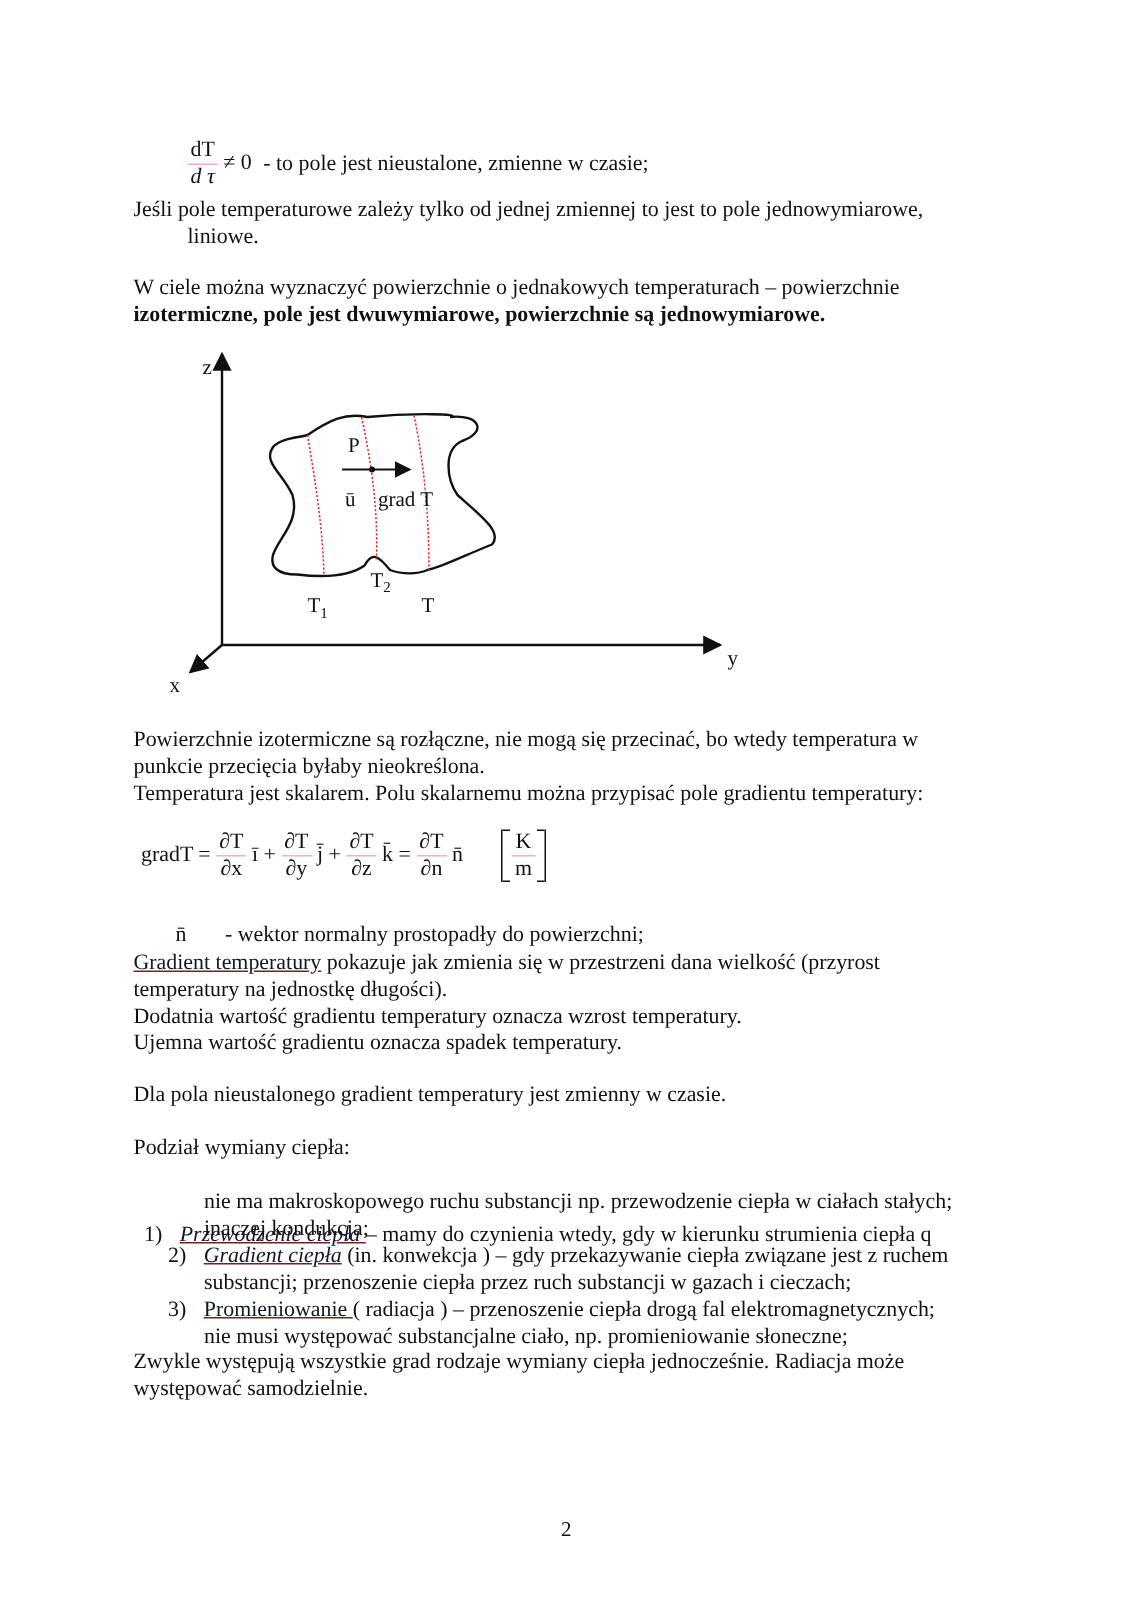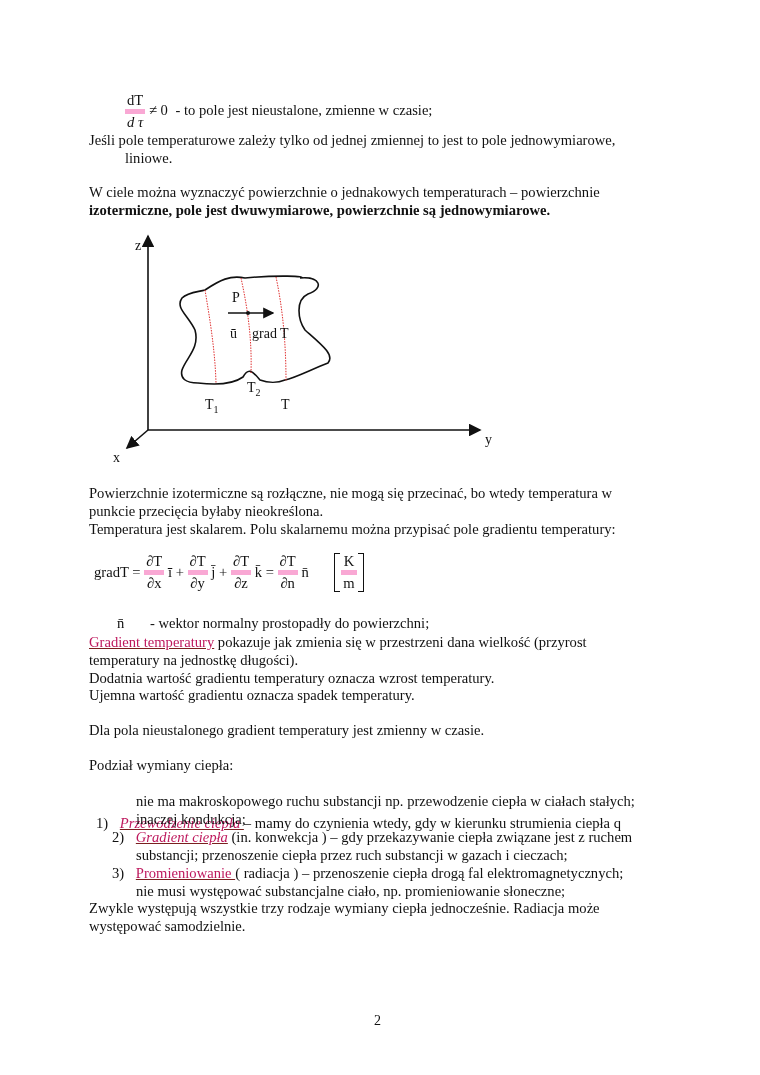--- a/index.html
+++ b/index.html
@@ -1,23 +1,23 @@
 <!DOCTYPE html>
 <html><head>
 <meta charset="utf-8">
 <style>
   html, body { margin: 0; padding: 0; background: #ffffff; }
   body { width: 760px; height: 1075px; position: relative; overflow: hidden;
          font-family: "Liberation Serif", "DejaVu Serif", serif; color: #111; font-size: 14.6px; }
   .abs { position: absolute; }
   .line { position: absolute; left: 89px; white-space: nowrap; line-height: 18px; }
   .frac { display: inline-block; vertical-align: middle; text-align: center; line-height: 17px; }
-  .frac .num { display: block; border-bottom: 5px solid #f9a8d4; padding: 0 2px; }
+  .frac .num { display: block; border-bottom: 1px solid #f9a8d4; padding: 0 2px; }
   .frac .den { display: block; padding: 0 2px; }
-  .link { color: #be185d; text-decoration: underline; text-decoration-color: #7a1f1f; }
+  .link { color: #0f172a; text-decoration: underline; text-decoration-color: #7a1f1f; }
   .italic { font-style: italic; }
   .bracket { display: inline-block; vertical-align: middle; border-left: 1px solid #111; border-right: 1px solid #111;
              padding: 0 6px; position: relative; }
   .bracket::before, .bracket::after { content: ""; position: absolute; top: 0; bottom: 0; width: 5px;
              border-top: 1px solid #111; border-bottom: 1px solid #111; }
   .bracket::before { left: 0; }
   .bracket::after { right: 0; }
   .diagram-label { position: absolute; font-size: 14px; }
   sub { font-size: 10px; }
   .page-num { position: absolute; left: 374px; top: 1013px; font-size: 14px; }
@@ -125,16 +125,16 @@
   <span style="margin-left:8px;" class="link italic">Gradient ciepła</span><span> (in. konwekcja ) – gdy przekazywanie ciepła związane jest z ruchem</span>
 </div>
 <div class="line" style="left:136px; top:846px;">substancji; przenoszenie ciepła przez ruch substancji w gazach i cieczach;</div>
 
 <div class="line" style="left:112px; top:864px;">
   <span>3)</span>
   <span style="margin-left:8px;" class="link">Promieniowanie </span><span>( radiacja ) – przenoszenie ciepła drogą fal elektromagnetycznych;</span>
 </div>
 <div class="line" style="left:136px; top:882px;">nie musi występować substancjalne ciało, np. promieniowanie słoneczne;</div>
 
-<div class="line" style="top:899px;">Zwykle występują wszystkie trzy rodzaje wymiany ciepła jednocześnie. Radiacja może</div>
+<div class="line" style="top:899px;">Zwykle występują wszystkie grad rodzaje wymiany ciepła jednocześnie. Radiacja może</div>
 <div class="line" style="top:917px;">występować samodzielnie.</div>
 
 <div class="page-num">2</div>
 
 </body></html>

